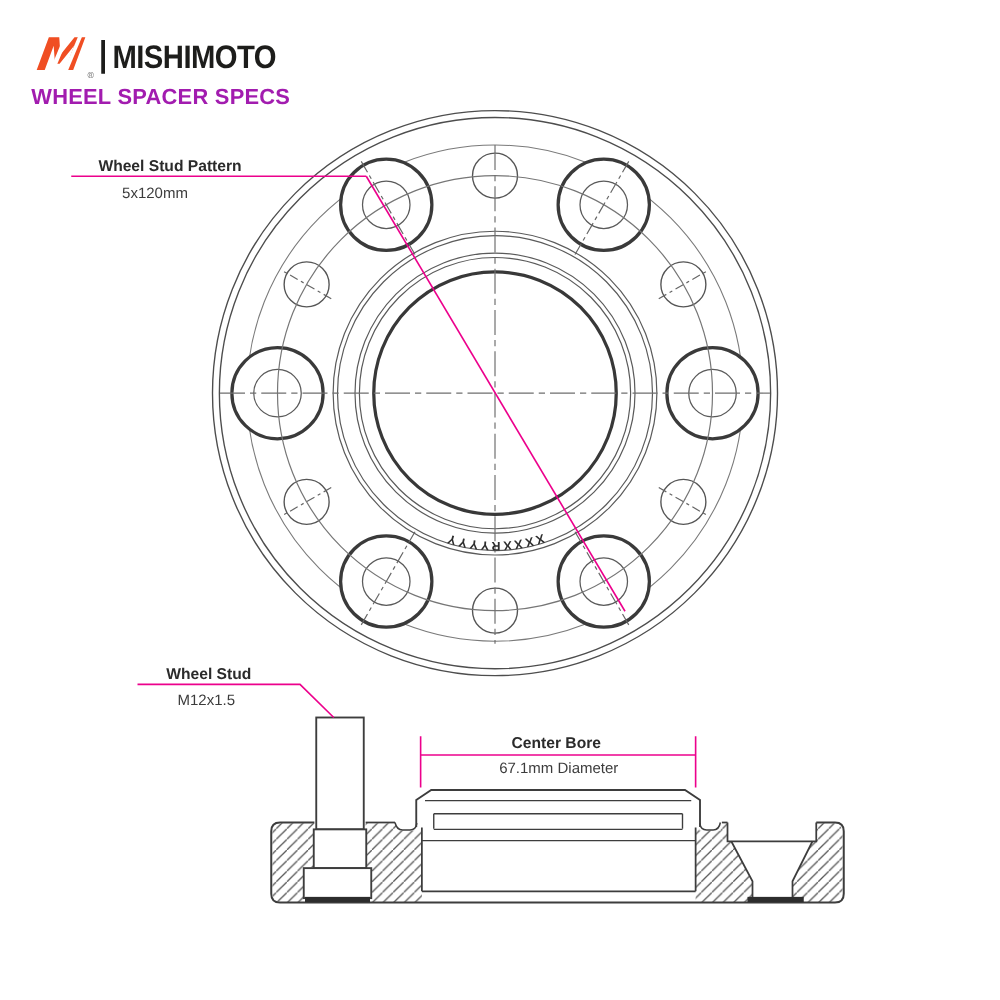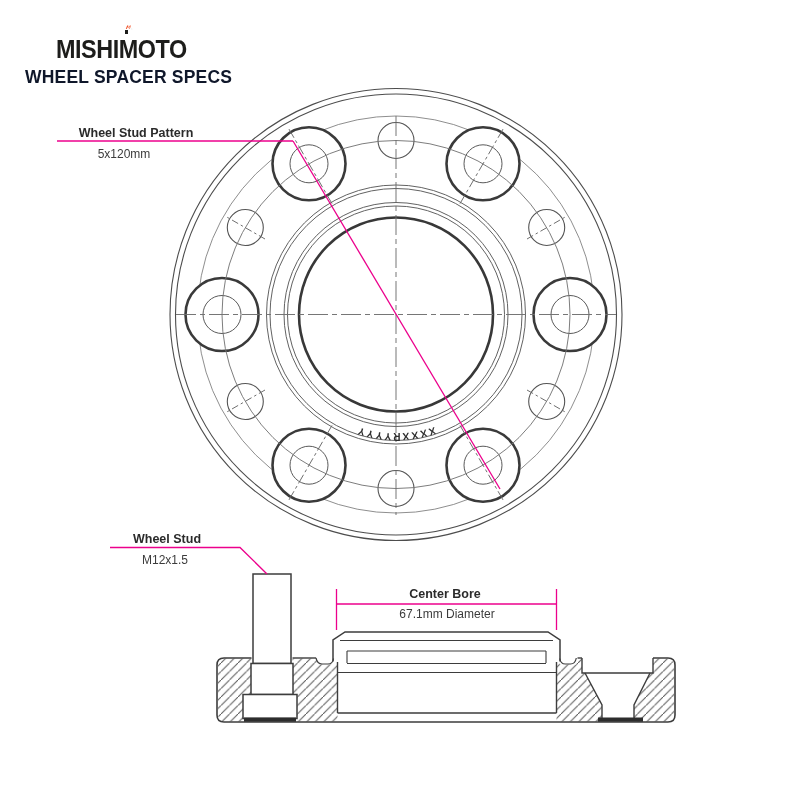--- a/index.html
+++ b/index.html
@@ -1,26 +1,26 @@
 <!DOCTYPE html>
 <html><head>
 <meta charset="utf-8">
 <style>
   html,body{margin:0;padding:0;background:#ffffff;}
   body{width:800px;height:800px;font-family:"Liberation Sans",sans-serif;}
   .stage{position:relative;width:800px;height:800px;overflow:hidden;background:#fff;}
   .drawing-svg{position:absolute;left:0;top:0;}
   
   .header{position:absolute;left:25px;top:25px;z-index:2;}
-  .logo-row{display:flex;align-items:center;height:40px;flex-direction:column;}
+  .logo-row{display:flex;align-items:center;height:40px;}
   .m-svg{width:54px;height:40px;display:block;}
   .divider{width:3px;height:27px;background:#1d1d1b;margin:0 6px 0 2px;}
   .brand{font-weight:bold;font-size:26px;color:#1d1d1b;letter-spacing:-0.5px;
          transform:scaleX(0.9);transform-origin:left center;white-space:nowrap;}
-  .subtitle{font-weight:bold;font-size:17.5px;color:#0f172a;margin-top:2px;
+  .subtitle{font-weight:bold;font-size:17.5px;color:#a21caf;margin-top:2px;
             letter-spacing:0.2px;white-space:nowrap;}
   
   .lbl{font-family:"Liberation Sans",sans-serif;font-size:12.5px;font-weight:bold;fill:#2b2b2b;}
   .val{font-family:"Liberation Sans",sans-serif;font-size:12px;fill:#3c3c3c;}
   .stamp{font-family:"Liberation Sans",sans-serif;font-size:10px;font-weight:bold;
          fill:#2e2e2e;letter-spacing:2px;}
 </style>
 </head>
 <body>
 

